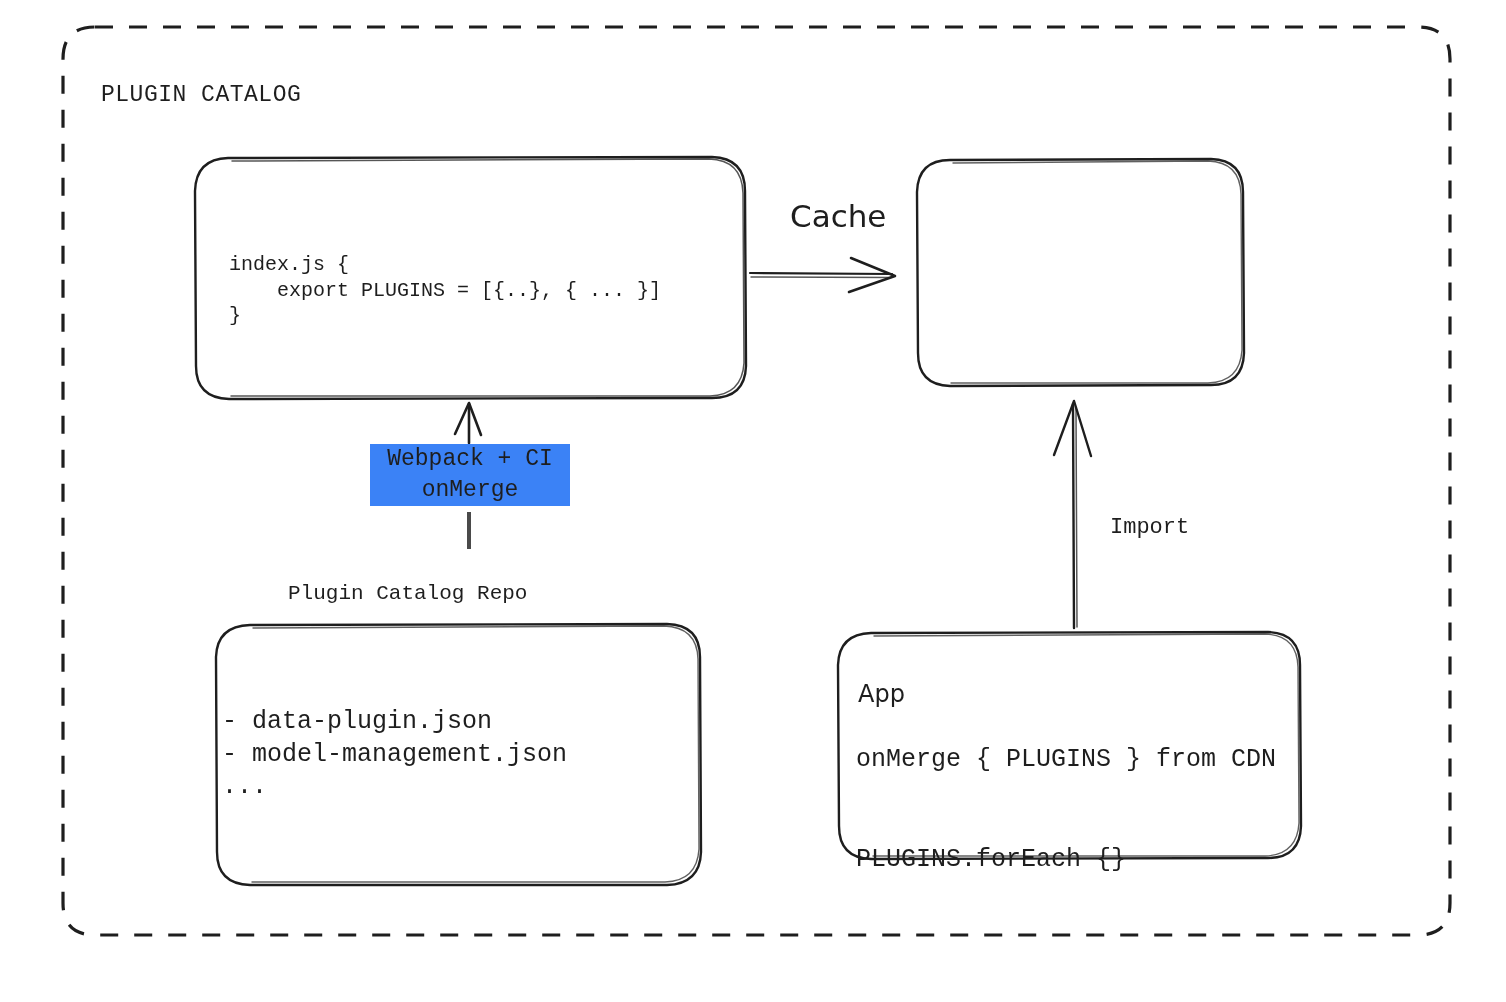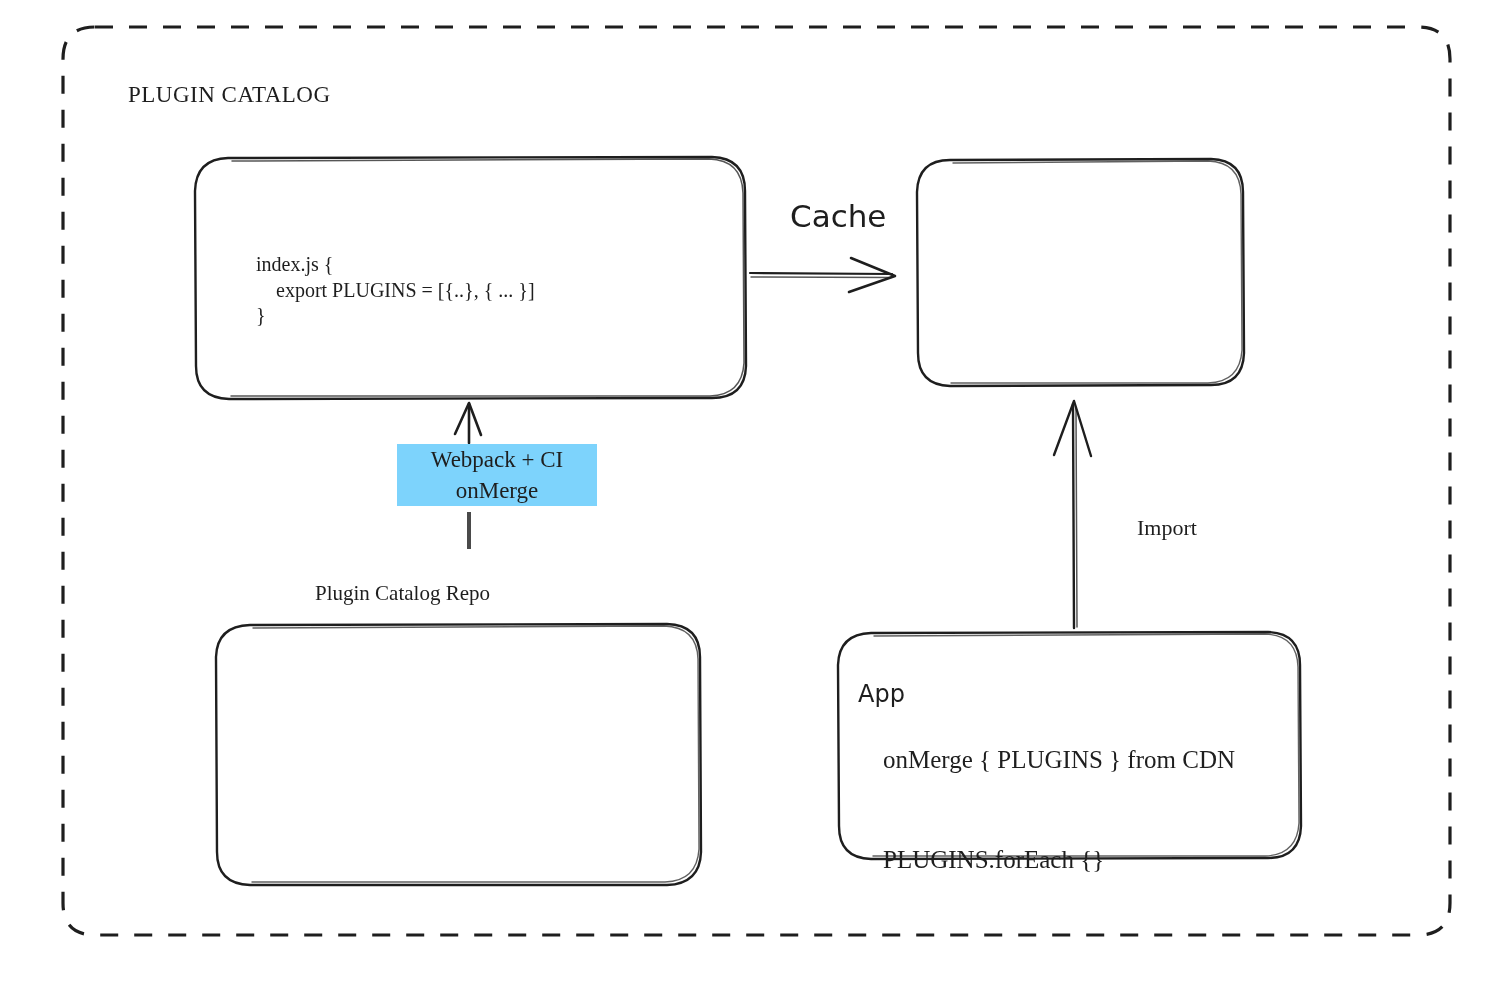--- a/index.html
+++ b/index.html
@@ -28,22 +28,21 @@
     height: 1002px;
     pointer-events: none;
   }
   .txt {
     position: absolute;
     white-space: pre;
     color: #1e1e1e;
     line-height: 1.32;
   }
   .mono {
-    font-family: Liberation Serif, serif;
-    margin-left: 27px;
+    font-family: Liberation Mono, monospace;
   }
   .sans {
     font-family: "DejaVu Sans", sans-serif;
   }
 
   
   #container-title {
     left: 101px;
     top: 80px;
     font-size: 23px;
@@ -85,21 +84,21 @@
     top: 513px;
     font-size: 22px;
   }
   #webpack-label {
     left: 370px;
     top: 444px;
     width: 200px;
     text-align: center;
     font-size: 23px;
     line-height: 1.35;
-    background: #7dd3fc;
+    background: #3b82f6;
   }
 
   
   #repo-caption {
     left: 288px;
     top: 580px;
     font-size: 21px;
   }
   #repo-lines {
     left: 222px;
@@ -181,20 +180,23 @@
 
   <div class="txt sans" id="cache-label">Cache</div>
 
   <div class="txt mono" id="webpack-label">Webpack + CI
 onMerge</div>
 
   <div class="txt mono" id="import-label">Import</div>
 
   <div class="txt mono" id="repo-caption">Plugin Catalog Repo</div>
 
+  <div class="txt mono" id="repo-lines">- data-plugin.json
+- model-management.json
+...</div>
 
   <div class="txt sans" id="app-title">App</div>
 
   <div class="txt mono" id="app-code">onMerge { PLUGINS } from CDN
 
 PLUGINS.forEach {}</div>
 
 </div>
 
 </body></html>

